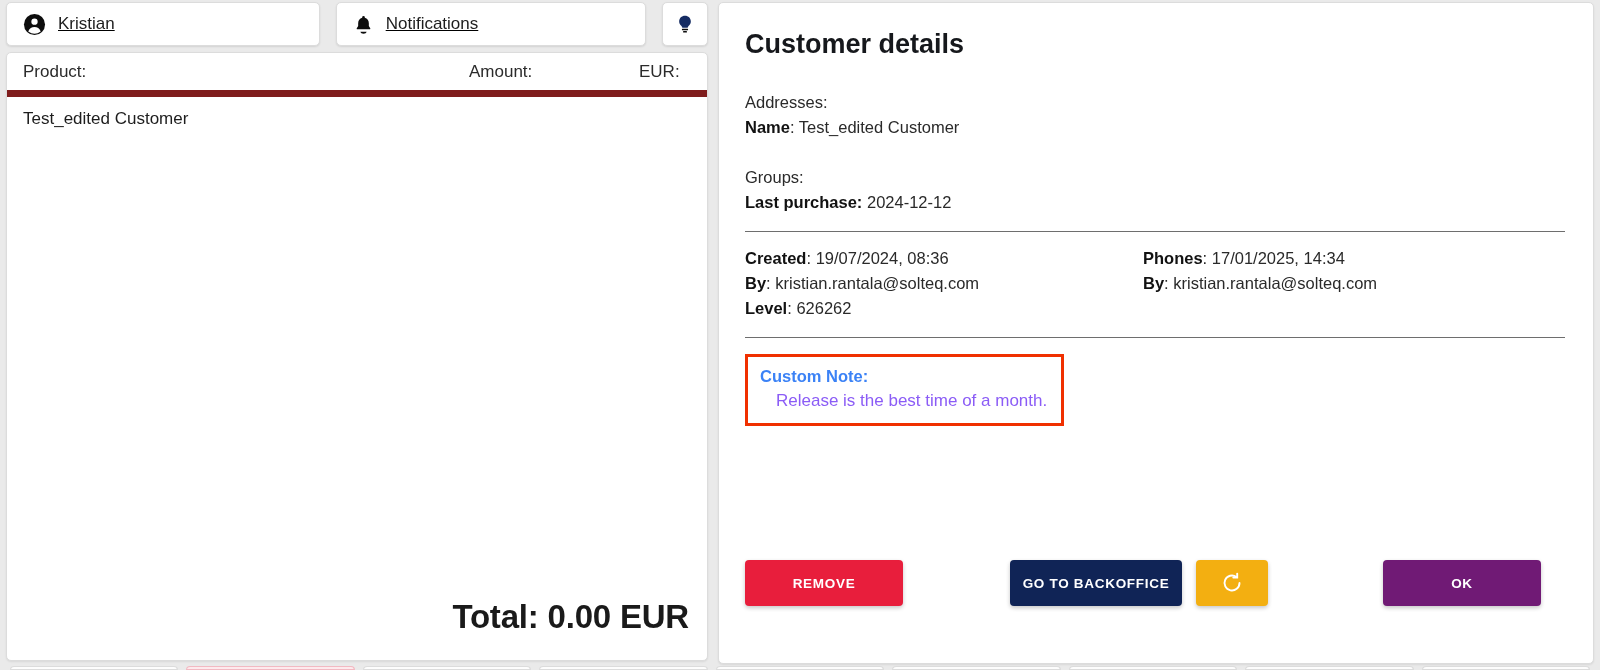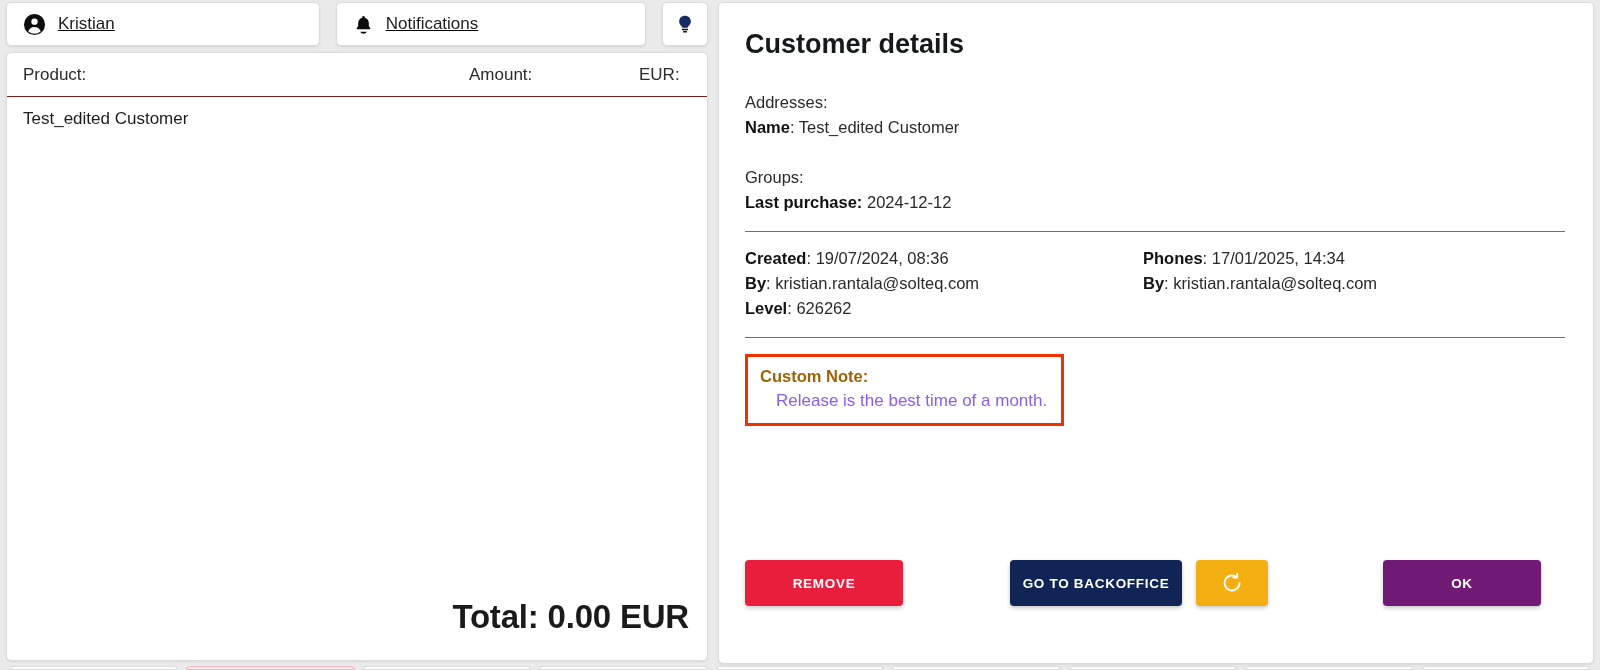--- a/index.html
+++ b/index.html
@@ -56,21 +56,21 @@
     box-shadow: 0 1px 2px rgba(0,0,0,0.08);
     height: 609px;
     display: flex;
     flex-direction: column;
     overflow: hidden;
   }
   .list-head {
     height: 44px;
     display: flex;
     align-items: center;
-    border-bottom: 1px solid #7f1d1d;
+    border-bottom: 7px solid #7f1d1d;
     font-size: 17px;
     color: #2b2b2b;
     padding: 14px 16px;
     flex: 0 0 auto;
   }
   .lh-product { flex: 1 1 auto; }
   .lh-amount  { width: 170px; }
   .lh-eur     { width: 52px; text-align: left; }
 
   .list-body { flex: 1 1 auto; position: relative; }
@@ -137,21 +137,21 @@
     border-top: 1px solid #6e6e6e;
     margin: 16px 0 14px 0;
   }
 
   .note-box {
     border: 3px solid #f03000;
     padding: 7px 14px 9px 12px;
     display: inline-block;
     margin-top: 2px;
   }
-  .note-title { font-size: 16.5px; font-weight: bold; color: #a16207; line-height: 24px; }
+  .note-title { font-size: 16.5px; font-weight: bold; color: #3b82f6; line-height: 24px; }
   .note-text  { font-size: 17px; color: #8b5cf6; line-height: 26px; padding-left: 16px; }
 
   
   .actions {
     position: absolute;
     left: 26px; right: 28px;
     top: 557px;
     height: 60px;
   }
   .btn {

